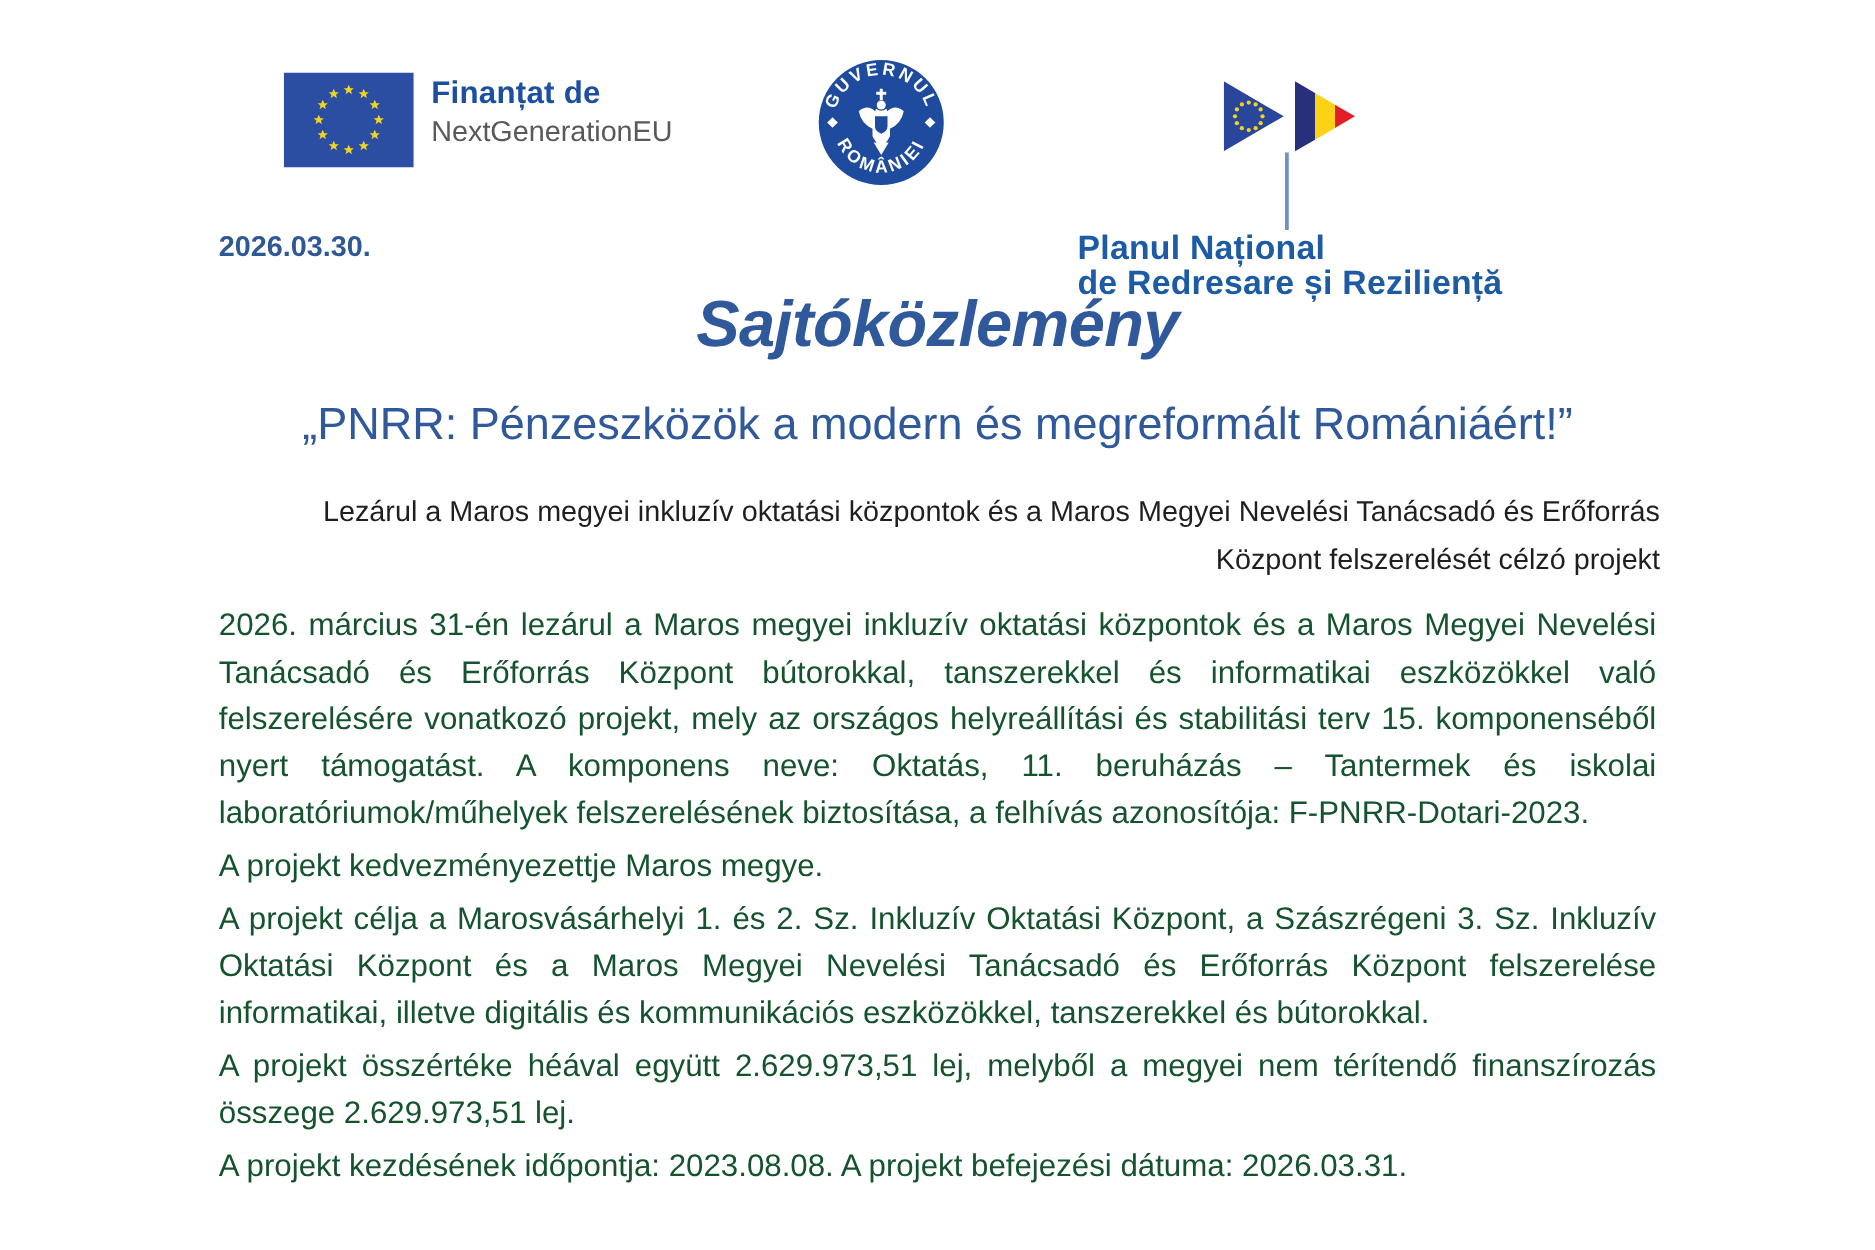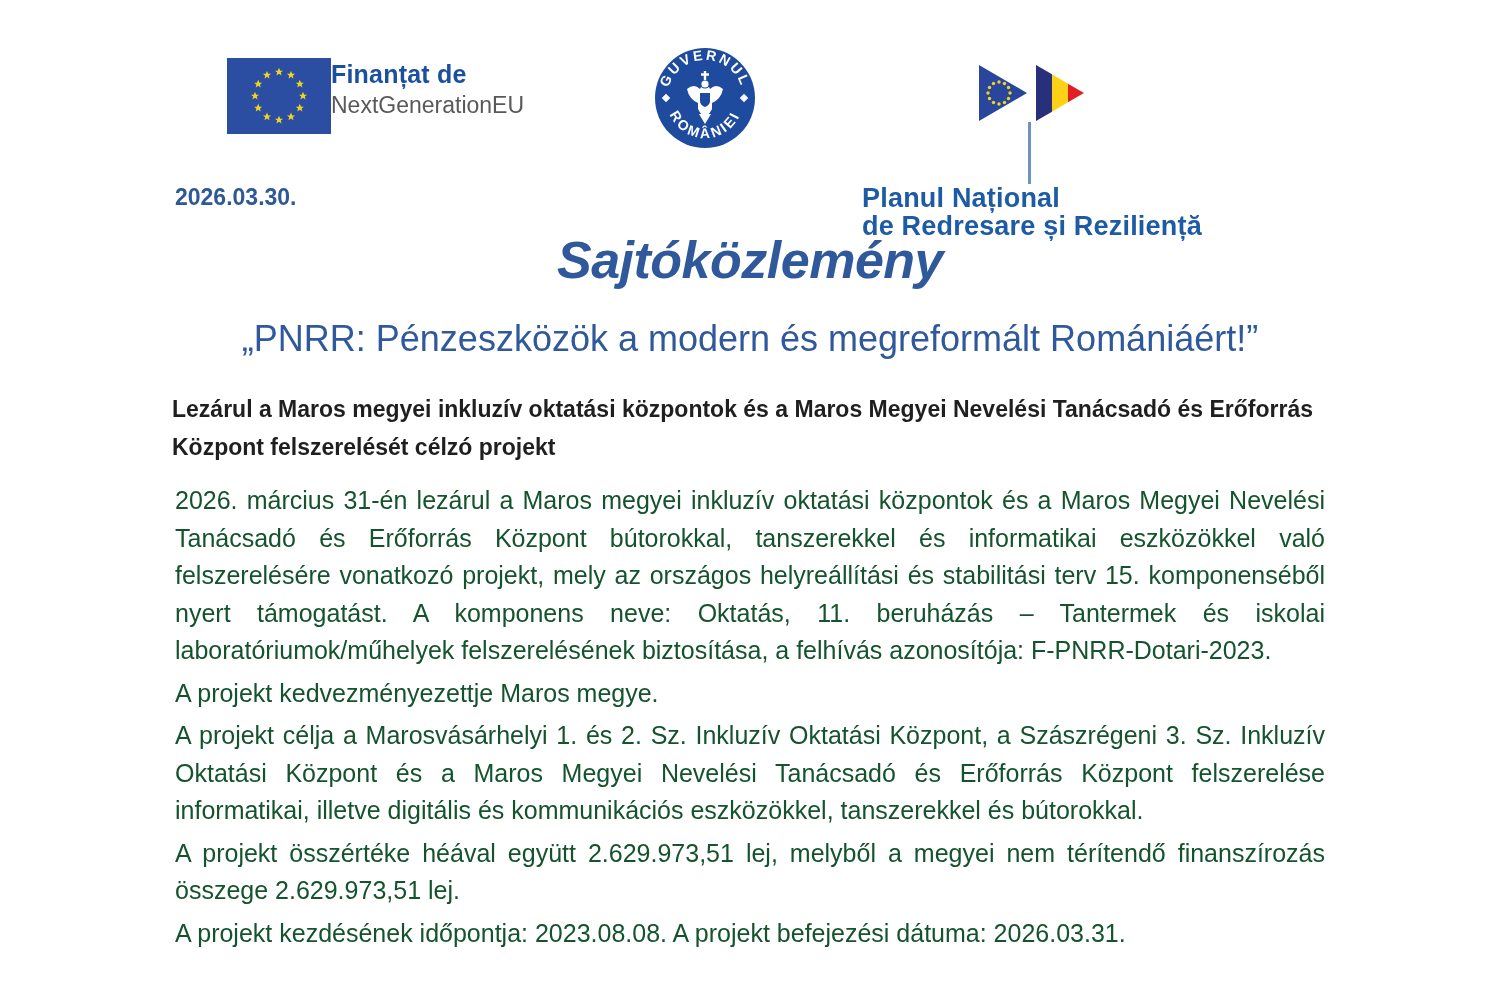--- a/index.html
+++ b/index.html
@@ -5,21 +5,21 @@
   html, body {
     margin: 0; padding: 0;
     width: 1500px; height: 1000px;
     overflow: hidden;
     background: #ffffff;
     font-family: "Liberation Sans", sans-serif;
   }
   .page { position: relative; width: 1500px; height: 1000px; background: #fff; }
 
   
-  .eu-logo { position: absolute; left: 227px; top: 58px; display: flex; }
+  .eu-logo { position: absolute; left: 227px; top: 58px; display: flex; gap: 14px; }
   .eu-flag { width: 104px; height: 76px; display: block; }
   .eu-text { padding-top: 1px; }
   .eu-text .l1, .eu-text .l2 {
     font-size: 25px; font-weight: bold; color: #1d4fa1; line-height: 30px; letter-spacing: 0.2px;
   }
   .eu-text .l3 { font-size: 23px; color: #595959; line-height: 29px; margin-top: 2px; }
 
   .gov-seal { position: absolute; left: 654px; top: 47px; width: 102px; height: 102px; }
 
   .pnrr-logo { position: absolute; left: 862px; top: 64px; display: flex; align-items: center; flex-direction: column; }
@@ -37,21 +37,21 @@
     text-align: center; font-size: 52px; font-weight: bold; color: #30599c;
     letter-spacing: -0.5px;
     font-style: italic;
   }
   .subtitle {
     position: absolute; top: 318px; left: 0; width: 100%;
     text-align: center; font-size: 36px; font-weight: normal; color: #30599c;
   }
   .heading {
     position: absolute; top: 390px; left: 172px; width: 1156px;
-    text-align: left; font-size: 23px; font-weight: bold; color: #1f1f1f;
+    text-align: right; font-size: 23px; font-weight: normal; color: #1f1f1f;
     line-height: 38px;
   }
   .body-text {
     position: absolute; top: 482px; left: 175px; width: 1150px;
     font-size: 25px; line-height: 37.5px; color: #14532d;
     text-align: justify;
   }
   .body-text p { margin: 0 0 5px 0; }
 </style>
 </head>

